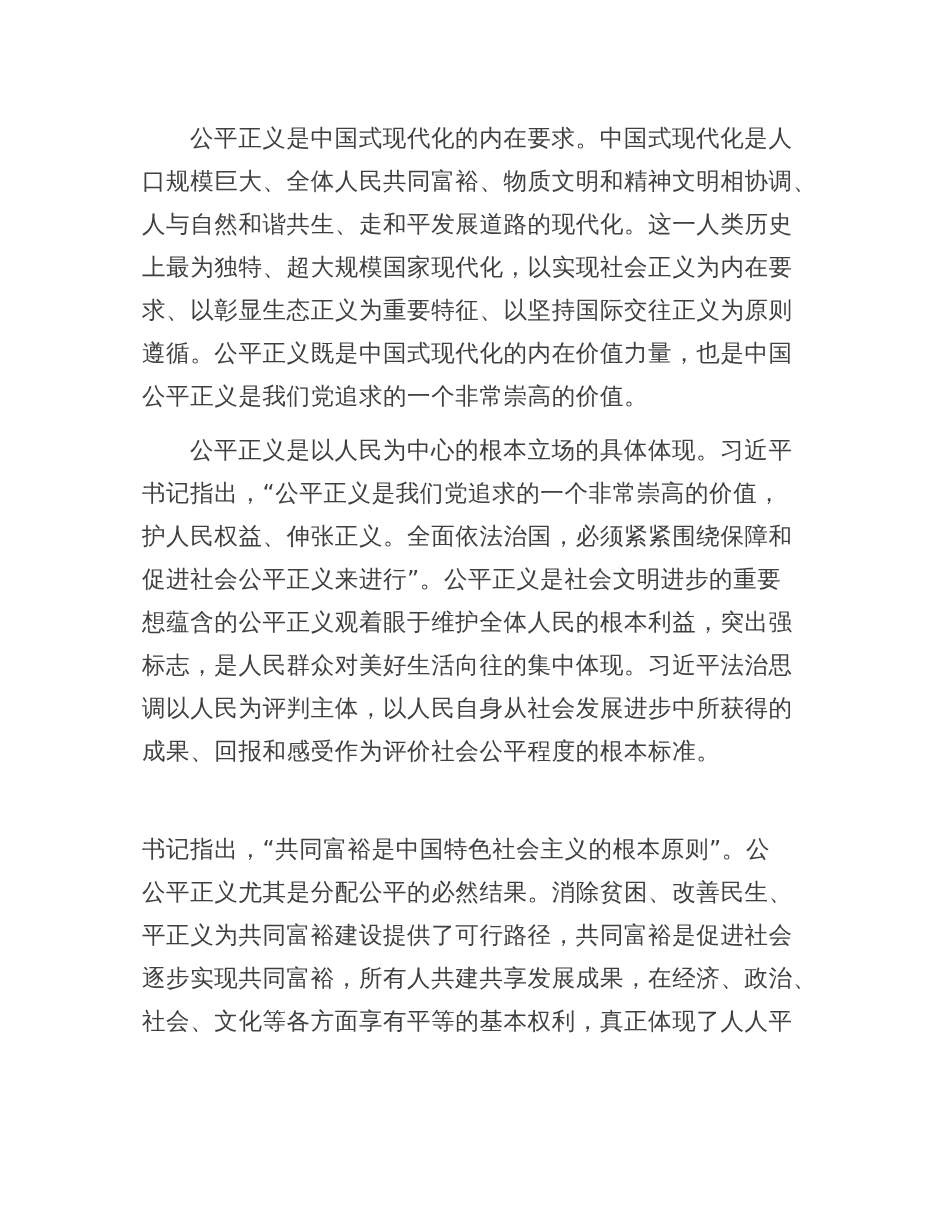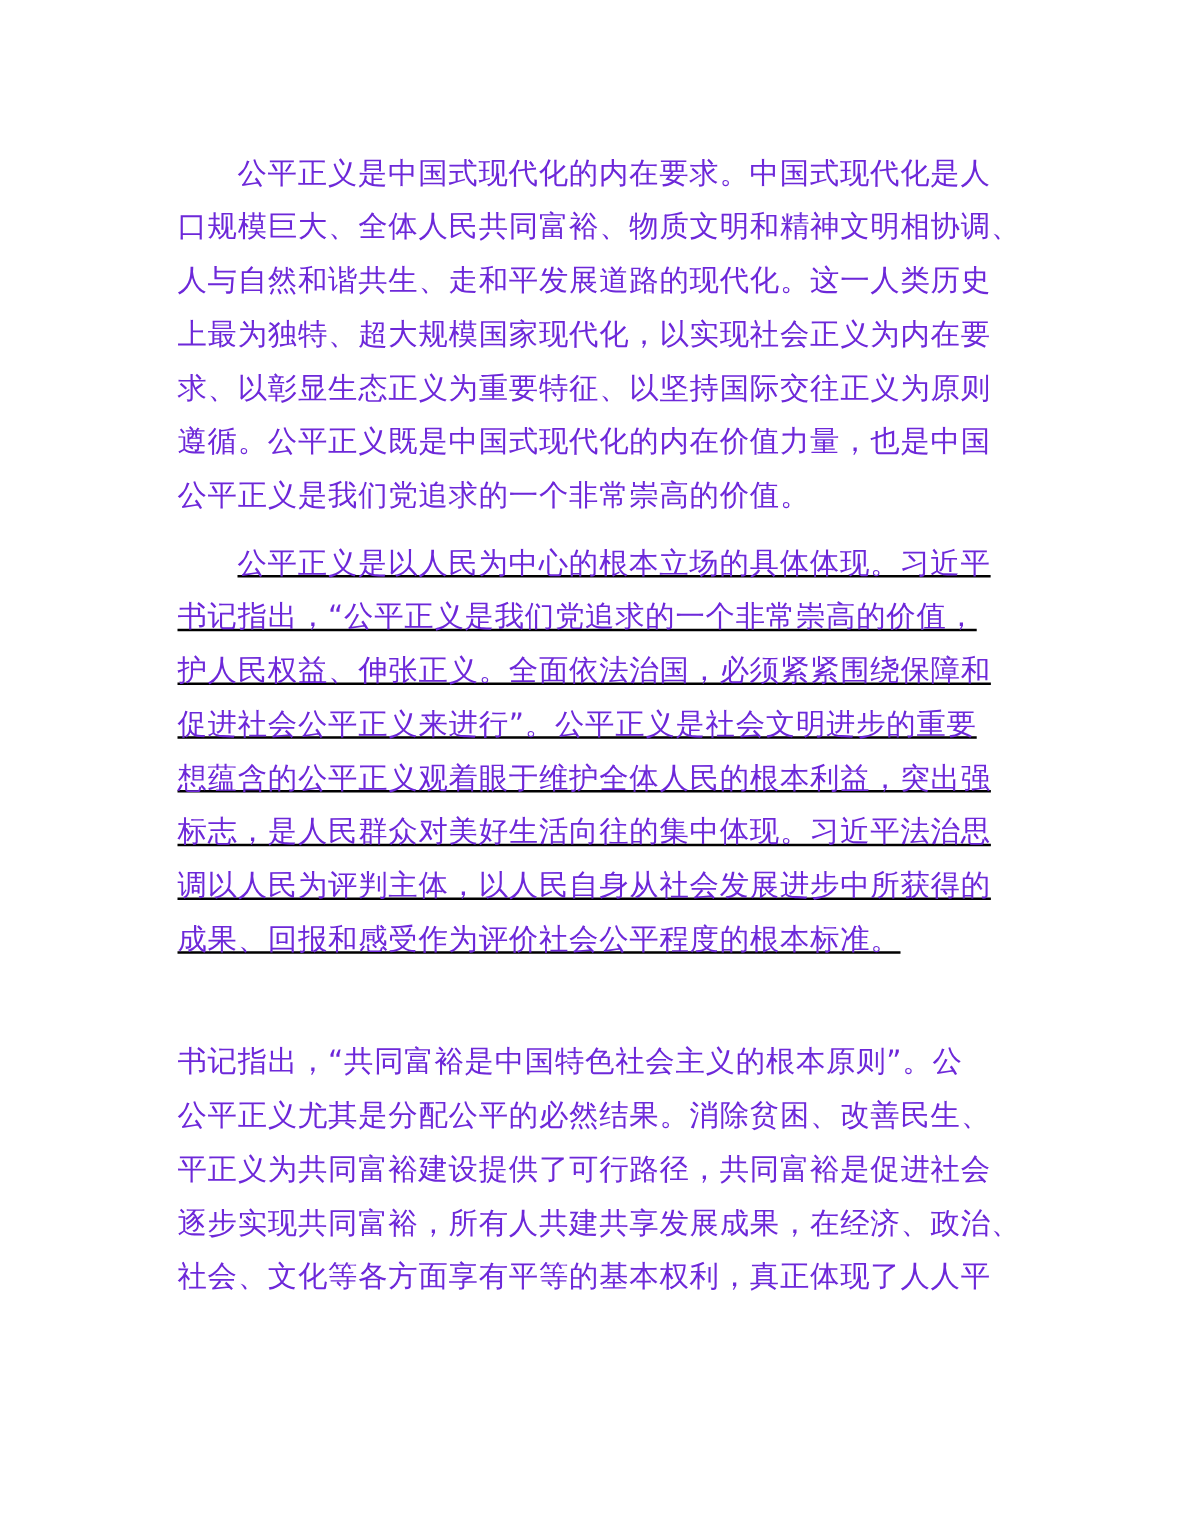--- a/index.html
+++ b/index.html
@@ -5,41 +5,41 @@
   html, body { margin: 0; padding: 0; background: #ffffff; }
   body { width: 950px; height: 1230px; position: relative; overflow: hidden; }
   .page {
     position: absolute; left: 0; top: 0; width: 950px; height: 1230px;
     background: #ffffff;
   }
   .para { position: absolute; left: 142px; width: 720px; }
   .line {
     display: block; height: 43px; line-height: 43px;
     font-family: "DejaVu Sans", "Liberation Sans", sans-serif;
-    font-size: 23.5px; color: #6d28d9; white-space: nowrap;
+    font-size: 23.5px; color: #404040; white-space: nowrap;
     letter-spacing: 0.6px;
   }
   .indent { padding-left: 48px; }
 </style>
 </head>
 <body>
 
 <div class="page">
 
   <div class="para" style="top:117px;">
     <span class="line indent">公平正义是中国式现代化的内在要求。中国式现代化是人</span>
     <span class="line">口规模巨大、全体人民共同富裕、物质文明和精神文明相协调、</span>
     <span class="line">人与自然和谐共生、走和平发展道路的现代化。这一人类历史</span>
     <span class="line">上最为独特、超大规模国家现代化，以实现社会正义为内在要</span>
     <span class="line">求、以彰显生态正义为重要特征、以坚持国际交往正义为原则</span>
     <span class="line">遵循。公平正义既是中国式现代化的内在价值力量，也是中国</span>
     <span class="line">公平正义是我们党追求的一个非常崇高的价值。</span>
   </div>
 
-  <div class="para" style="top:429px;text-decoration:underline;">
+  <div class="para" style="top:429px;">
     <span class="line indent">公平正义是以人民为中心的根本立场的具体体现。习近平</span>
     <span class="line">书记指出，“公平正义是我们党追求的一个非常崇高的价值，</span>
     <span class="line">护人民权益、伸张正义。全面依法治国，必须紧紧围绕保障和</span>
     <span class="line">促进社会公平正义来进行”。公平正义是社会文明进步的重要</span>
     <span class="line">想蕴含的公平正义观着眼于维护全体人民的根本利益，突出强</span>
     <span class="line">标志，是人民群众对美好生活向往的集中体现。习近平法治思</span>
     <span class="line">调以人民为评判主体，以人民自身从社会发展进步中所获得的</span>
     <span class="line">成果、回报和感受作为评价社会公平程度的根本标准。</span>
   </div>
 

